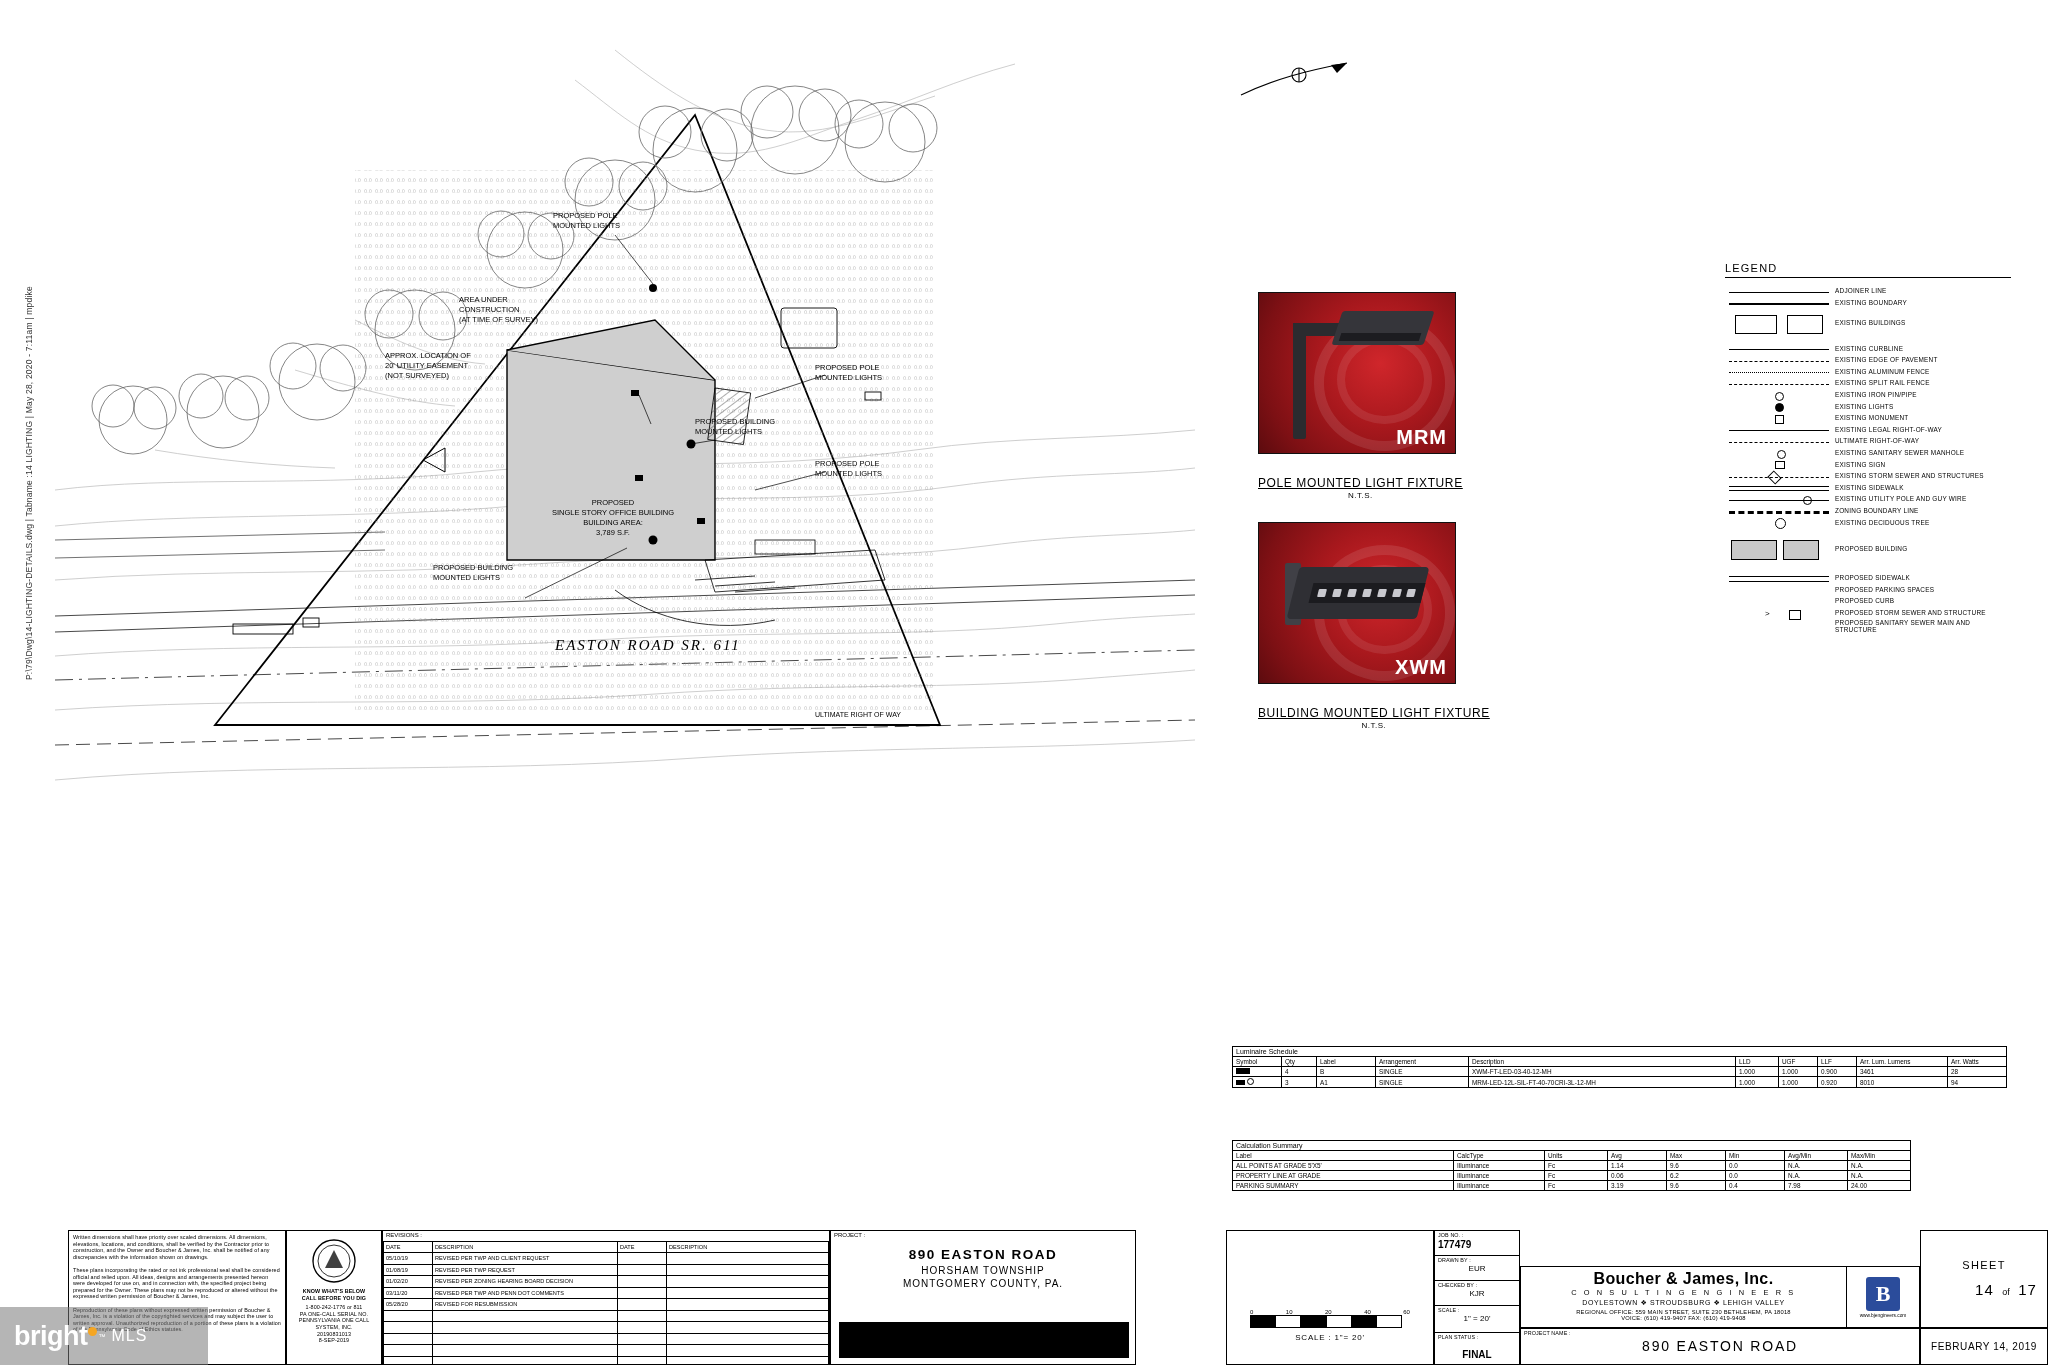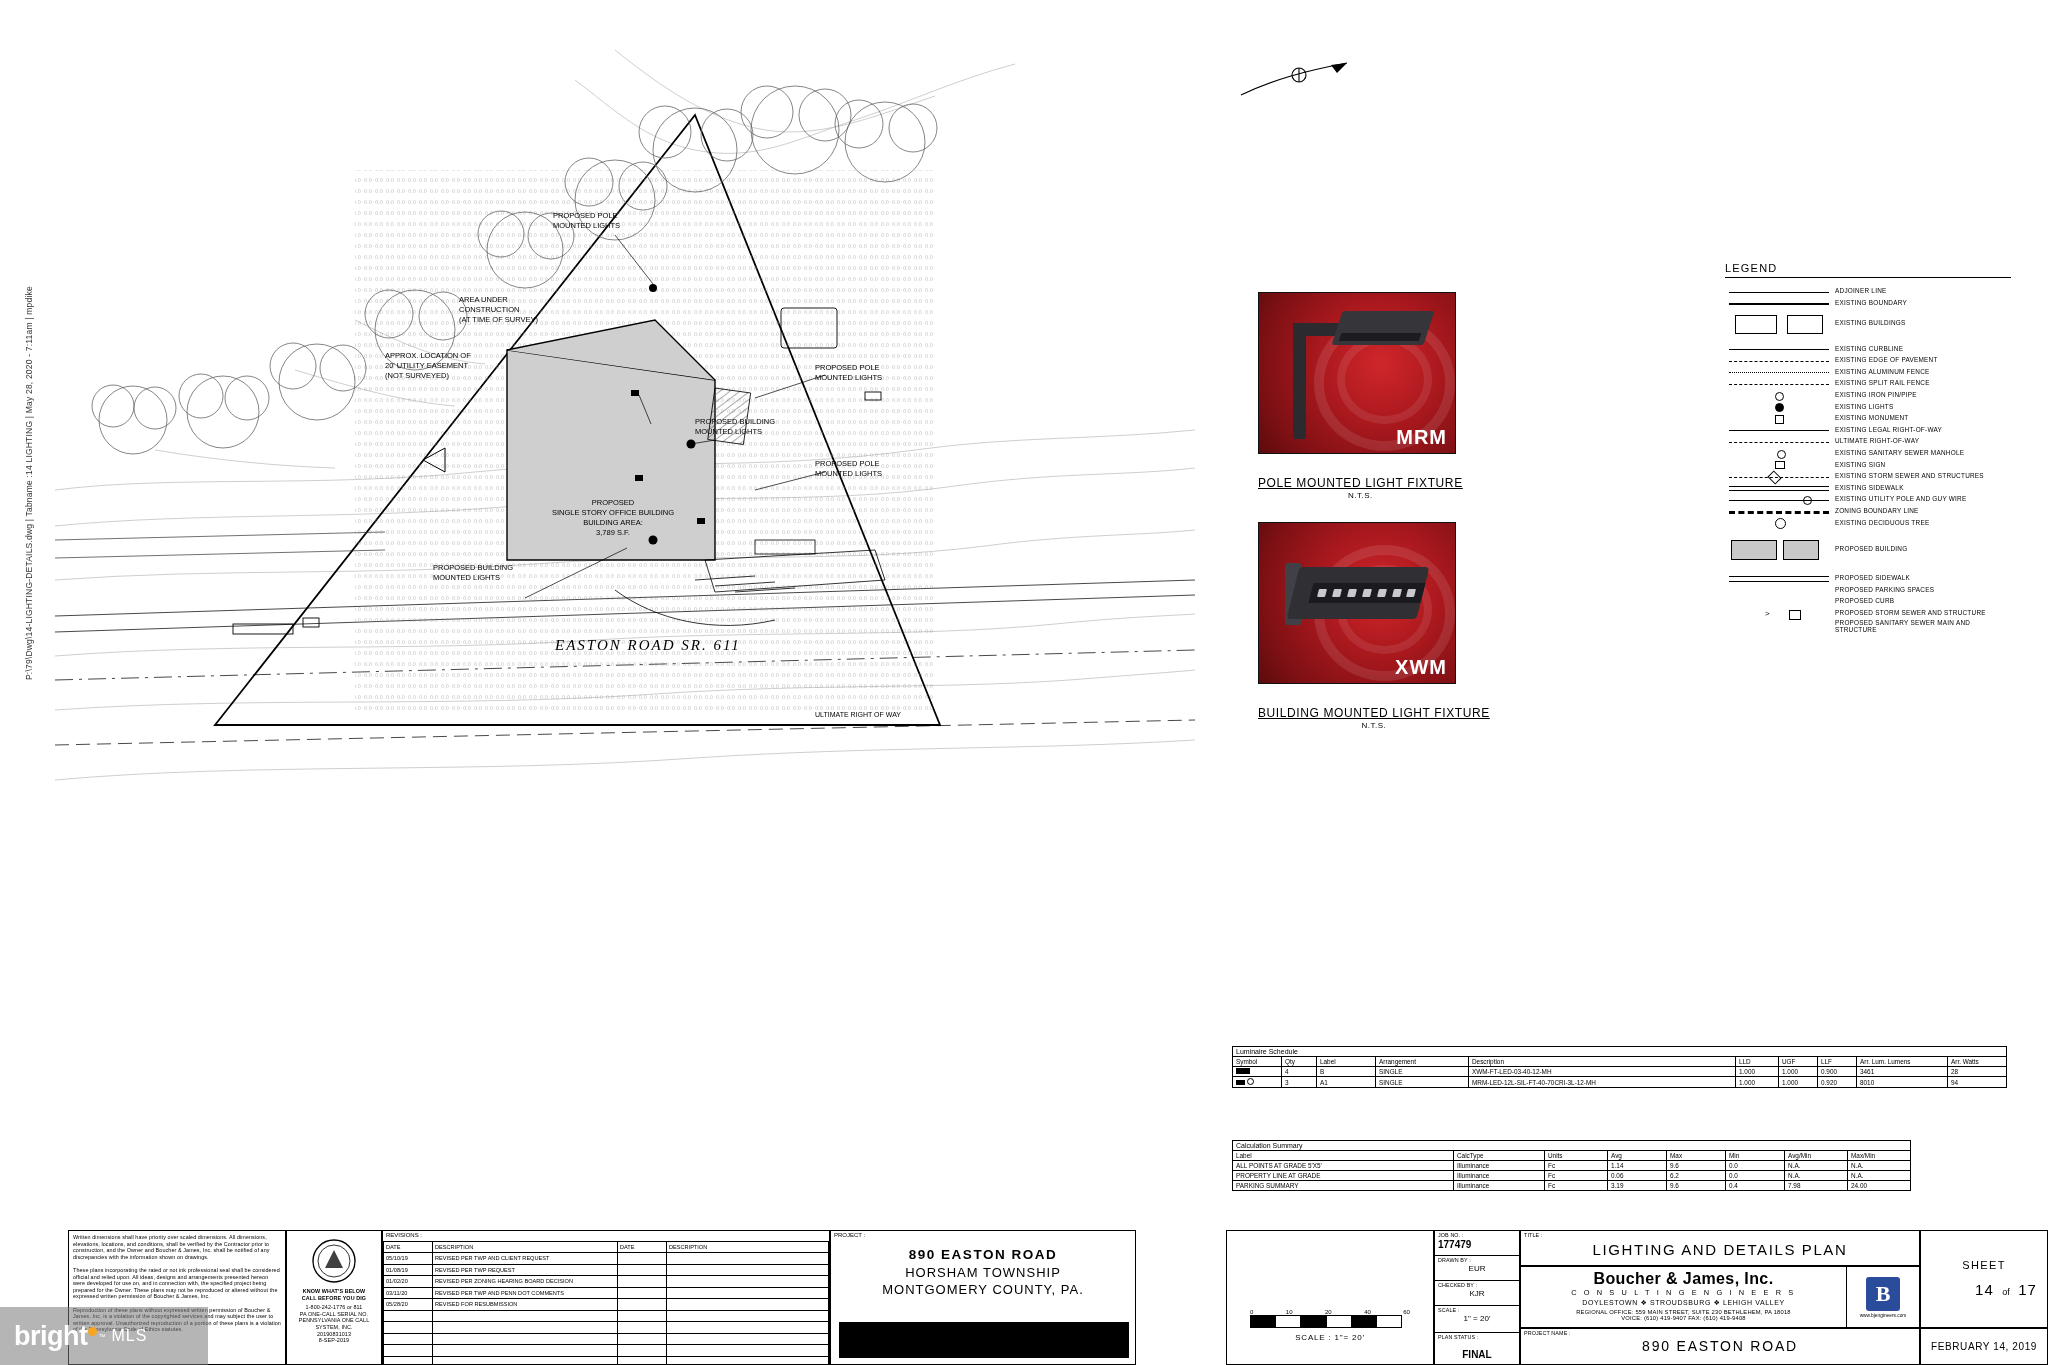--- a/index.html
+++ b/index.html
@@ -98,21 +98,21 @@
 
   
   .tb{position:absolute;left:0;top:1230px;width:2048px;height:144px;}
   .tb-box{position:absolute;border:1px solid #000;box-sizing:border-box;}
   .tiny{font-size:5.4px;line-height:1.22;letter-spacing:.1px;}
   .tiny2{font-size:6px;line-height:1.25;}
   .ctr{text-align:center;}
   table.rev{border-collapse:collapse;width:100%;font-size:5.6px;}
   table.rev td,table.rev th{border:.7px solid #000;padding:0 2px;height:10.5px;font-weight:normal;text-align:left;}
   .proj-title{font-size:13.5px;letter-spacing:1.5px;font-weight:bold;}
-  .proj-sub{font-size:13px;letter-spacing:1px;}
+  .proj-sub{font-size:10px;letter-spacing:1px;}
   .bj{font-size:16px;font-weight:bold;letter-spacing:.4px;}
   .bj-sub{font-size:7.4px;letter-spacing:2.6px;}
   .bj-off{font-size:7px;letter-spacing:.6px;}
   .bj-addr{font-size:5.8px;letter-spacing:.2px;}
   .sheet-lbl{font-size:11px;letter-spacing:1.4px;}
   .sheet-num{font-size:15px;letter-spacing:1px;}
   .plan-name{font-size:14px;letter-spacing:1.8px;text-align:center;}
   .date-lbl{font-size:10px;letter-spacing:.6px;text-align:center;}
   .lighting-title{font-size:15px;letter-spacing:1.6px;text-align:center;}
   .scalebar{position:relative;width:150px;height:11px;border:.8px solid #000;display:flex;}
@@ -761,24 +761,20 @@
       <div style="border-bottom:1px solid #000;height:24px;padding:1px 3px;">
         <div class="tiny">SCALE :</div>
         <div style="font-size:8px;text-align:center;">1" = 20'</div>
       </div>
       <div style="height:44px;padding:1px 3px;">
         <div class="tiny">PLAN STATUS :</div>
         <div style="font-size:10px;font-weight:bold;text-align:center;margin-top:8px;">FINAL</div>
       </div>
     </div>
 
-    <div class="tb-box" style="left:1520px;top:0;width:400px;height:36px;">
-      <div class="tiny" style="padding:1px 3px;">TITLE :</div>
-      <div class="lighting-title" style="margin-top:1px;">LIGHTING AND DETAILS PLAN</div>
-    </div>
 
     <div class="tb-box" style="left:1520px;top:36px;width:400px;height:62px;">
       <div style="display:flex;height:100%;">
         <div style="flex:1;text-align:center;padding-top:3px;">
           <div class="bj">Boucher &amp; James, Inc.</div>
           <div class="bj-sub">C O N S U L T I N G   E N G I N E E R S</div>
           <div class="bj-off" style="margin-top:2px;">DOYLESTOWN  ❖  STROUDSBURG  ❖  LEHIGH VALLEY</div>
           <div class="bj-addr" style="margin-top:2px;">REGIONAL OFFICE: 559 MAIN STREET, SUITE 230 BETHLEHEM, PA 18018</div>
           <div class="bj-addr">VOICE: (610) 419-9407   FAX: (610) 419-9408</div>
         </div>

